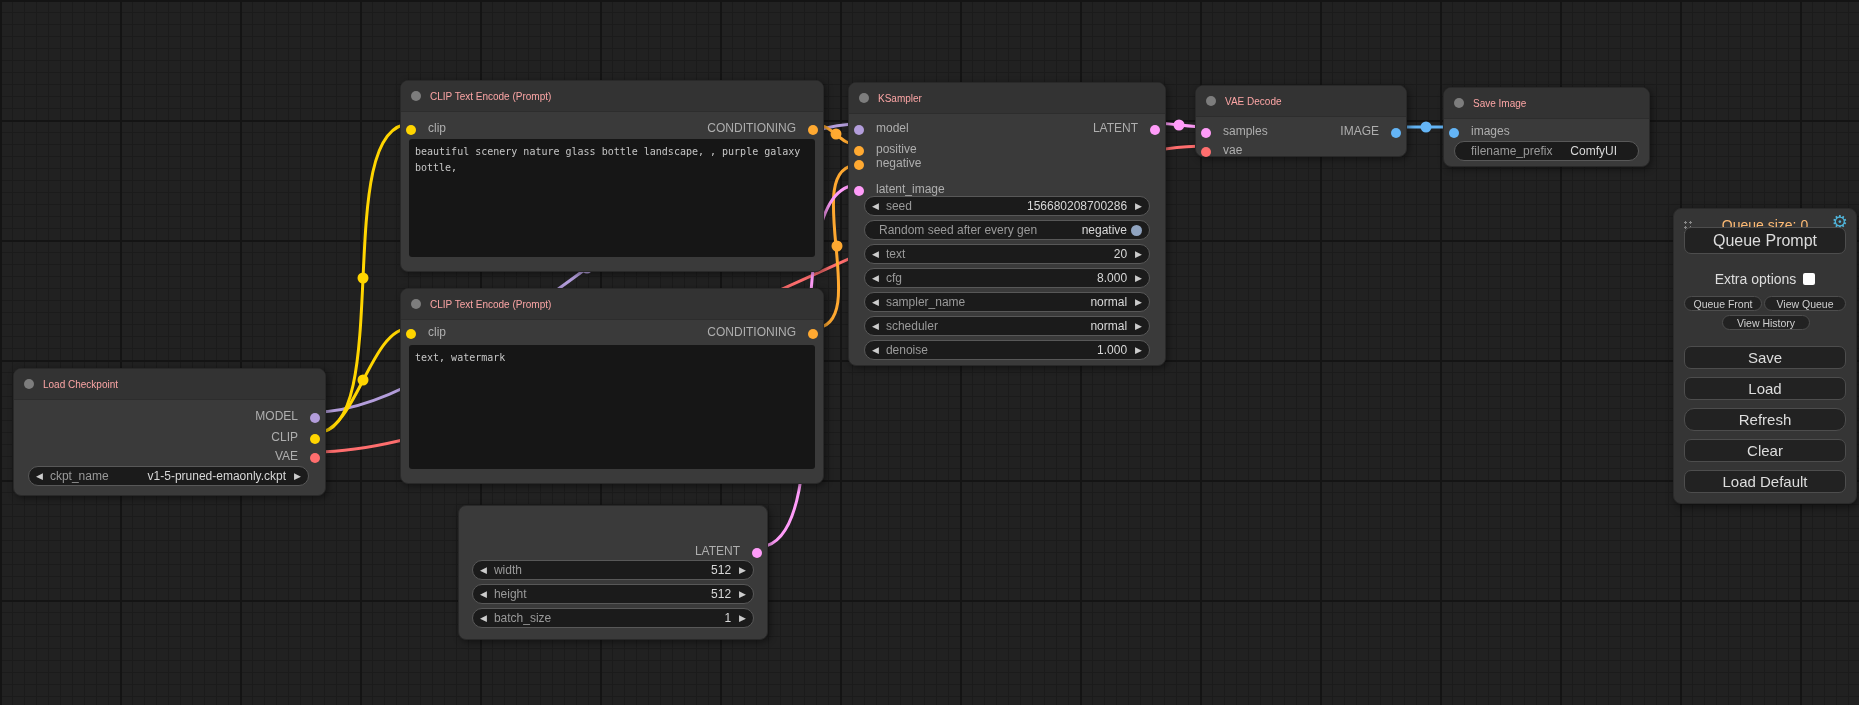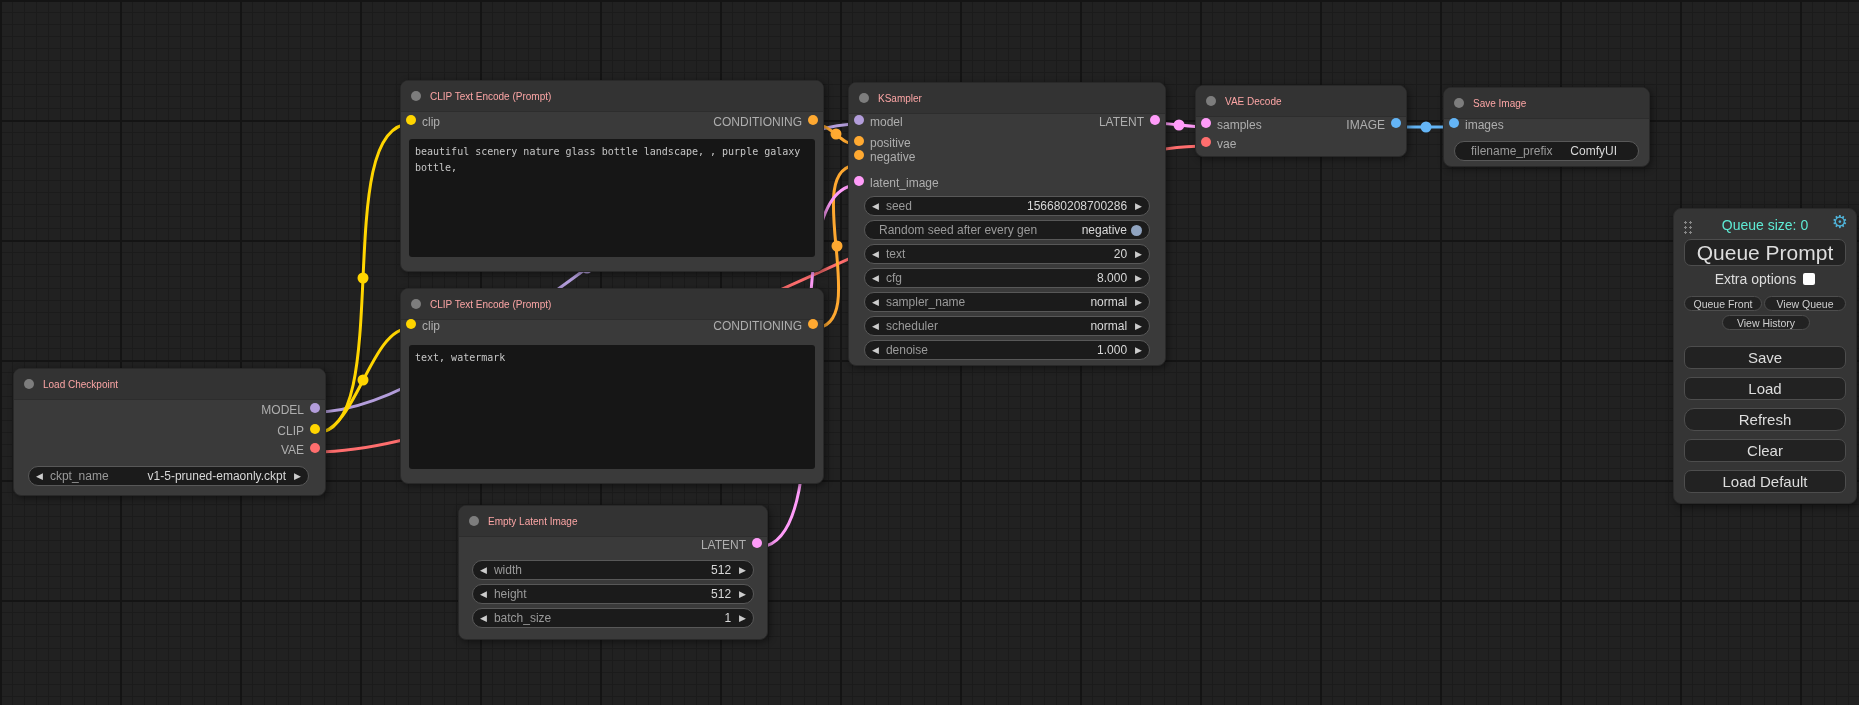--- a/index.html
+++ b/index.html
@@ -19,21 +19,21 @@
     position:absolute;z-index:1;background:#3a3a3a;border:1px solid #292929;
     border-radius:8px;box-shadow:2px 2px 7px rgba(0,0,0,.45);box-sizing:border-box;
   }
   .node-title{
     height:30px;background:#333333;border-radius:7px 7px 0 0;border-bottom:1px solid #2d2d2d;
     display:flex;align-items:center;padding:0 10px;gap:9px;
   }
   .title-dot{width:10px;height:10px;border-radius:50%;background:#7d7d7d;flex:0 0 auto;}
   .title-text{font-size:10px;color:#fca5a5;white-space:nowrap;}
   .slot-row{position:absolute;left:0;right:0;height:20px;display:flex;align-items:center;justify-content:space-between;}
-  .slot{display:flex;align-items:flex-start;gap:6px;height:20px;}
+  .slot{display:flex;align-items:flex-end;gap:12px;height:20px;}
   .slot.in{padding-left:5px;}
   .slot.out{padding-right:5px;margin-left:auto;}
   .slot-label{font-size:12px;color:#aeaeae;white-space:nowrap;}
   .dot{width:10px;height:10px;border-radius:50%;flex:0 0 auto;}
   .c-model{background:#B39DDB;}
   .c-clip{background:#FFD500;}
   .c-vae{background:#FF6E6E;}
   .c-cond{background:#FFA931;}
   .c-latent{background:#FF9CF9;}
   .c-image{background:#64B5F6;}
@@ -53,21 +53,21 @@
   
   #queue-panel{
     position:absolute;left:1673px;top:208px;width:184px;height:296px;z-index:2;
     background:#353535;border:1px solid #2a2a2a;border-radius:8px;box-shadow:2px 3px 8px rgba(0,0,0,.5);
     box-sizing:border-box;
   }
   .drag-handle{
     position:absolute;left:9px;top:11px;width:9px;height:14px;
     background:radial-gradient(circle,#888 1.2px,transparent 1.4px);background-size:5px 5px;
   }
-  .queue-size{position:absolute;left:0;right:0;top:8px;text-align:center;font-size:14px;color:#5eead4;}
+  .queue-size{position:absolute;left:0;right:0;top:8px;text-align:center;font-size:14px;color:#fdba74;}
   .gear{position:absolute;right:8px;top:4px;font-size:18px;color:#4FB3D9;line-height:1;font-family:"DejaVu Sans",sans-serif;}
   .qbtn{
     position:absolute;left:10px;right:10px;background:#222222;border:1px solid #4d4d4d;border-radius:7px;
     color:#dddddd;display:flex;align-items:center;justify-content:center;box-sizing:border-box;font-size:15px;
   }
   .qbtn.small{font-size:10.5px;border-radius:9px;color:#cfcfcf;}
   .extra-row{position:absolute;left:0;right:0;top:62px;display:flex;align-items:center;justify-content:center;gap:7px;}
   .extra-label{font-size:14px;color:#dddddd;}
   .checkbox{width:12px;height:12px;background:#ffffff;border-radius:2px;}
 </style>
@@ -274,24 +274,20 @@
         <span class="slot-label">images</span>
       </div>
     </div>
     <div class="widget" style="left:10px;right:10px;top:53px;padding-left:16px;">
       <span class="wlabel" style="margin-left:0;">filename_prefix</span>
       <span class="wvalue" style="margin-right:14px;">ComfyUI</span>
     </div>
   </div>
 
   <div class="node" style="left:458px;top:505px;width:310px;height:135px;">
-    <div class="node-title">
-      <span class="title-dot"></span>
-      <span class="title-text">Empty Latent Image</span>
-    </div>
     <div class="slot-row" style="top:32px;">
       <div class="slot out">
         <span class="slot-label">LATENT</span>
         <span class="dot c-latent"></span>
       </div>
     </div>
     <div class="widget" style="left:13px;right:13px;top:54px;">
       <span class="warrow">◀</span>
       <span class="wlabel">width</span>
       <span class="wvalue">512</span>
@@ -308,21 +304,21 @@
       <span class="wlabel">batch_size</span>
       <span class="wvalue">1</span>
       <span class="warrow">▶</span>
     </div>
   </div>
 
   <div id="queue-panel">
     <div class="drag-handle"></div>
     <div class="queue-size">Queue size: 0</div>
     <div class="gear">⚙</div>
-    <div class="qbtn" style="top:30px;height:27px;font-size:21px;">Queue Prompt</div>
+    <div class="qbtn" style="top:18px;height:27px;font-size:16px;">Queue Prompt</div>
     <div class="extra-row">
       <span class="extra-label">Extra options</span>
       <span class="checkbox"></span>
     </div>
     <div class="qbtn small" style="left:10px;right:auto;width:78px;top:87px;height:15px;">Queue Front</div>
     <div class="qbtn small" style="left:auto;right:10px;width:82px;top:87px;height:15px;">View Queue</div>
     <div class="qbtn small" style="left:48px;right:auto;width:88px;top:106px;height:15px;">View History</div>
     <div class="qbtn" style="top:137px;height:23px;">Save</div>
     <div class="qbtn" style="top:168px;height:23px;">Load</div>
     <div class="qbtn" style="top:199px;height:23px;border-radius:10px;">Refresh</div>

